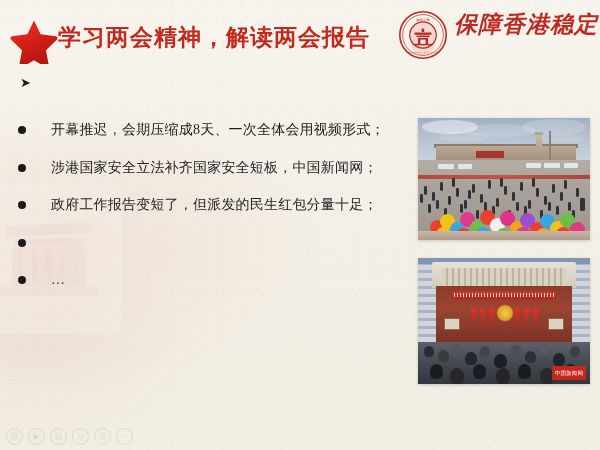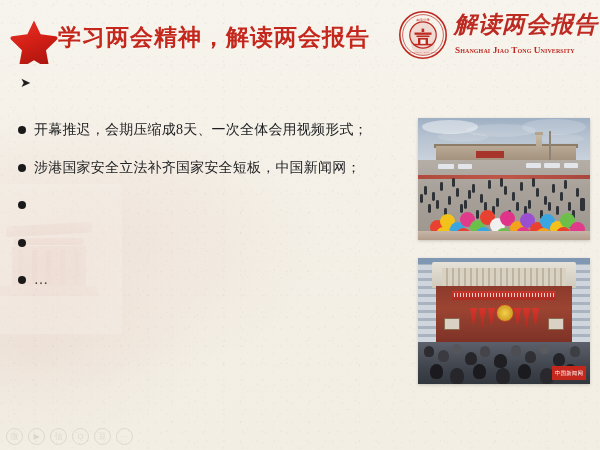--- a/index.html
+++ b/index.html
@@ -90,21 +90,21 @@
   }
   .sub-arrow{color:#1d1d1d;font-size:13px;line-height:14px;}
   .sub-text{
     font-size:15px;line-height:20px;font-weight:700;color:#17181a;
     letter-spacing:.4px;white-space:nowrap;
   }
 
   
   .bullets{position:absolute;left:18px;top:118px;width:390px;}
   .bullet{
-    display:flex;align-items:flex-start;gap:8px;
+    display:flex;align-items:flex-start;gap:25px;
     height:37.5px;
   }
   .dot{
     flex:0 0 auto;width:8px;height:8px;border-radius:50%;
     background:#1a1a1a;margin-top:8px;
   }
   .btxt{
     font-size:14px;line-height:24px;color:#1d1e20;
     letter-spacing:.2px;white-space:nowrap;
     font-family:"Liberation Serif","DejaVu Serif",serif;
@@ -228,40 +228,40 @@
           <rect x="16.5" y="22.5" width="17" height="2.3" fill="#bd2a22"></rect>
           <rect x="18.5" y="25.5" width="13" height="1.6" fill="#bd2a22"></rect>
           <rect x="20" y="28" width="10" height="6.4" fill="#bd2a22"></rect>
           <rect x="22.4" y="29.6" width="5.2" height="4.8" fill="#f6f2ea"></rect>
           <rect x="23.6" y="18.6" width="2.6" height="3.4" fill="#bd2a22"></rect>
           <path d="M15.5 34.6 h19" stroke="#bd2a22" stroke-width="1.5"></path>
           <text x="25" y="11.4" font-size="3.4" fill="#bd2a22" text-anchor="middle" font-family="'Liberation Serif',serif">南洋公学</text>
           <text x="25" y="43.2" font-size="2.5" fill="#bd2a22" text-anchor="middle" font-family="'Liberation Serif',serif" letter-spacing="0.2">SHANGHAI JIAO TONG</text>
         </svg>
       </div>
-      <div class="logo-cn">解读两会报告</div>
-      <div class="logo-en">Shanghai Jiao Tong University</div>
+      <div class="logo-cn">保障香港稳定</div>
     </div>
   </div>
 
   <div class="subtitle">
     <span class="sub-arrow">➤</span>
   </div>
 
   <div class="bullets">
     <div class="bullet">
       <span class="dot"></span>
       <span class="btxt">开幕推迟，会期压缩成8天、一次全体会用视频形式；</span>
     </div>
     <div class="bullet">
       <span class="dot"></span>
       <span class="btxt">涉港国家安全立法补齐国家安全短板，中国新闻网；</span>
     </div>
     <div class="bullet">
       <span class="dot"></span>
+      <span class="btxt">政府工作报告变短了，但派发的民生红包分量十足；</span>
     </div>
     <div class="bullet">
       <span class="dot"></span>
     </div>
     <div class="bullet">
       <span class="dot"></span>
       <span class="btxt ellipsis">…</span>
     </div>
   </div>
 

